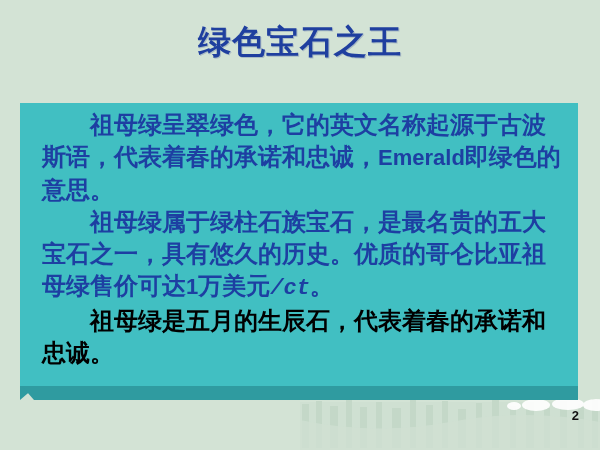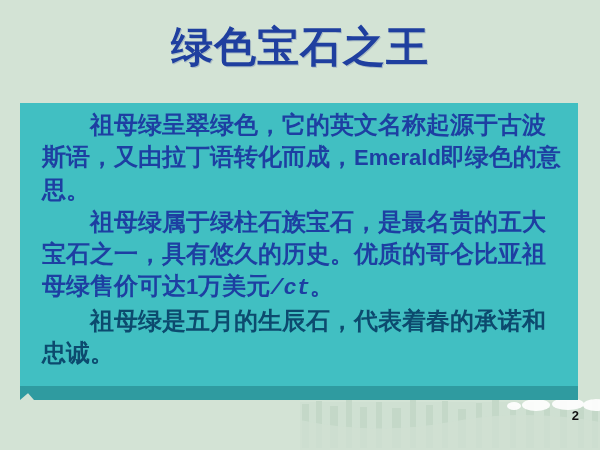--- a/index.html
+++ b/index.html
@@ -34,21 +34,21 @@
   #watermark svg { display: block; }
 
   
   #title {
     position: absolute;
     left: 0;
     top: 24px;
     width: 600px;
     text-align: center;
     color: #1f3f9f;
-    font-size: 42px;
+    font-size: 33px;
     font-weight: bold;
     font-family: "Liberation Serif", "DejaVu Serif", serif;
     letter-spacing: 1px;
     line-height: 1.1;
     text-shadow: 1px 1px 0 rgba(120,140,175,0.45);
   }
 
   
   #content-box-wrap {
     position: absolute;
@@ -159,22 +159,22 @@
     </svg>
   </div>
 
   <div id="title" style="color: rgb(31, 63, 159);">绿色宝石之王</div>
 
   <div id="content-box-wrap">
     <div id="box-bevel" style="background: rgb(47, 155, 160);"></div>
     <div id="box-bevel-b" style="background: rgb(47, 155, 160);"></div>
     <div id="box-face" style="background: rgb(65, 191, 194);">
 
-      <p class="para" id="paragraph-origin" style="color: rgb(29, 63, 162);"><span>祖母绿呈翠绿色，它的英文名称起源于古波斯语，又由拉丁语转化而成，</span><span class="latin">Emerald</span><span>即绿色的意思。</span></p>
+      <p class="para" id="paragraph-origin" style="color: rgb(29, 63, 162);"><span>祖母绿呈翠绿色，它的英文名称起源于古波斯语，代表着春的承诺和忠诚，</span><span class="latin">Emerald</span><span>即绿色的意思。</span></p>
       <p class="para" id="paragraph-value" style="color: rgb(29, 63, 162);"><span>祖母绿属于绿柱石族宝石，是最名贵的五大宝石之一，具有悠久的历史。优质的哥仑比亚祖母绿售价可达</span><span class="latin">1</span><span>万美元</span><span class="latin-it">/ct</span><span>。</span></p>
-      <p class="para" id="paragraph-birthstone" style="color: #0c4a6e;"><span>祖母绿是五月的生辰石，代表着春的承诺和忠诚。</span></p>
+      <p class="para" id="paragraph-birthstone" style="color: #000000;"><span>祖母绿是五月的生辰石，代表着春的承诺和忠诚。</span></p>
 
     </div>
   </div>
 
   <div id="page-number" style="color: rgb(16, 16, 16);">2</div>
 
 </div>
 
 </body></html>

